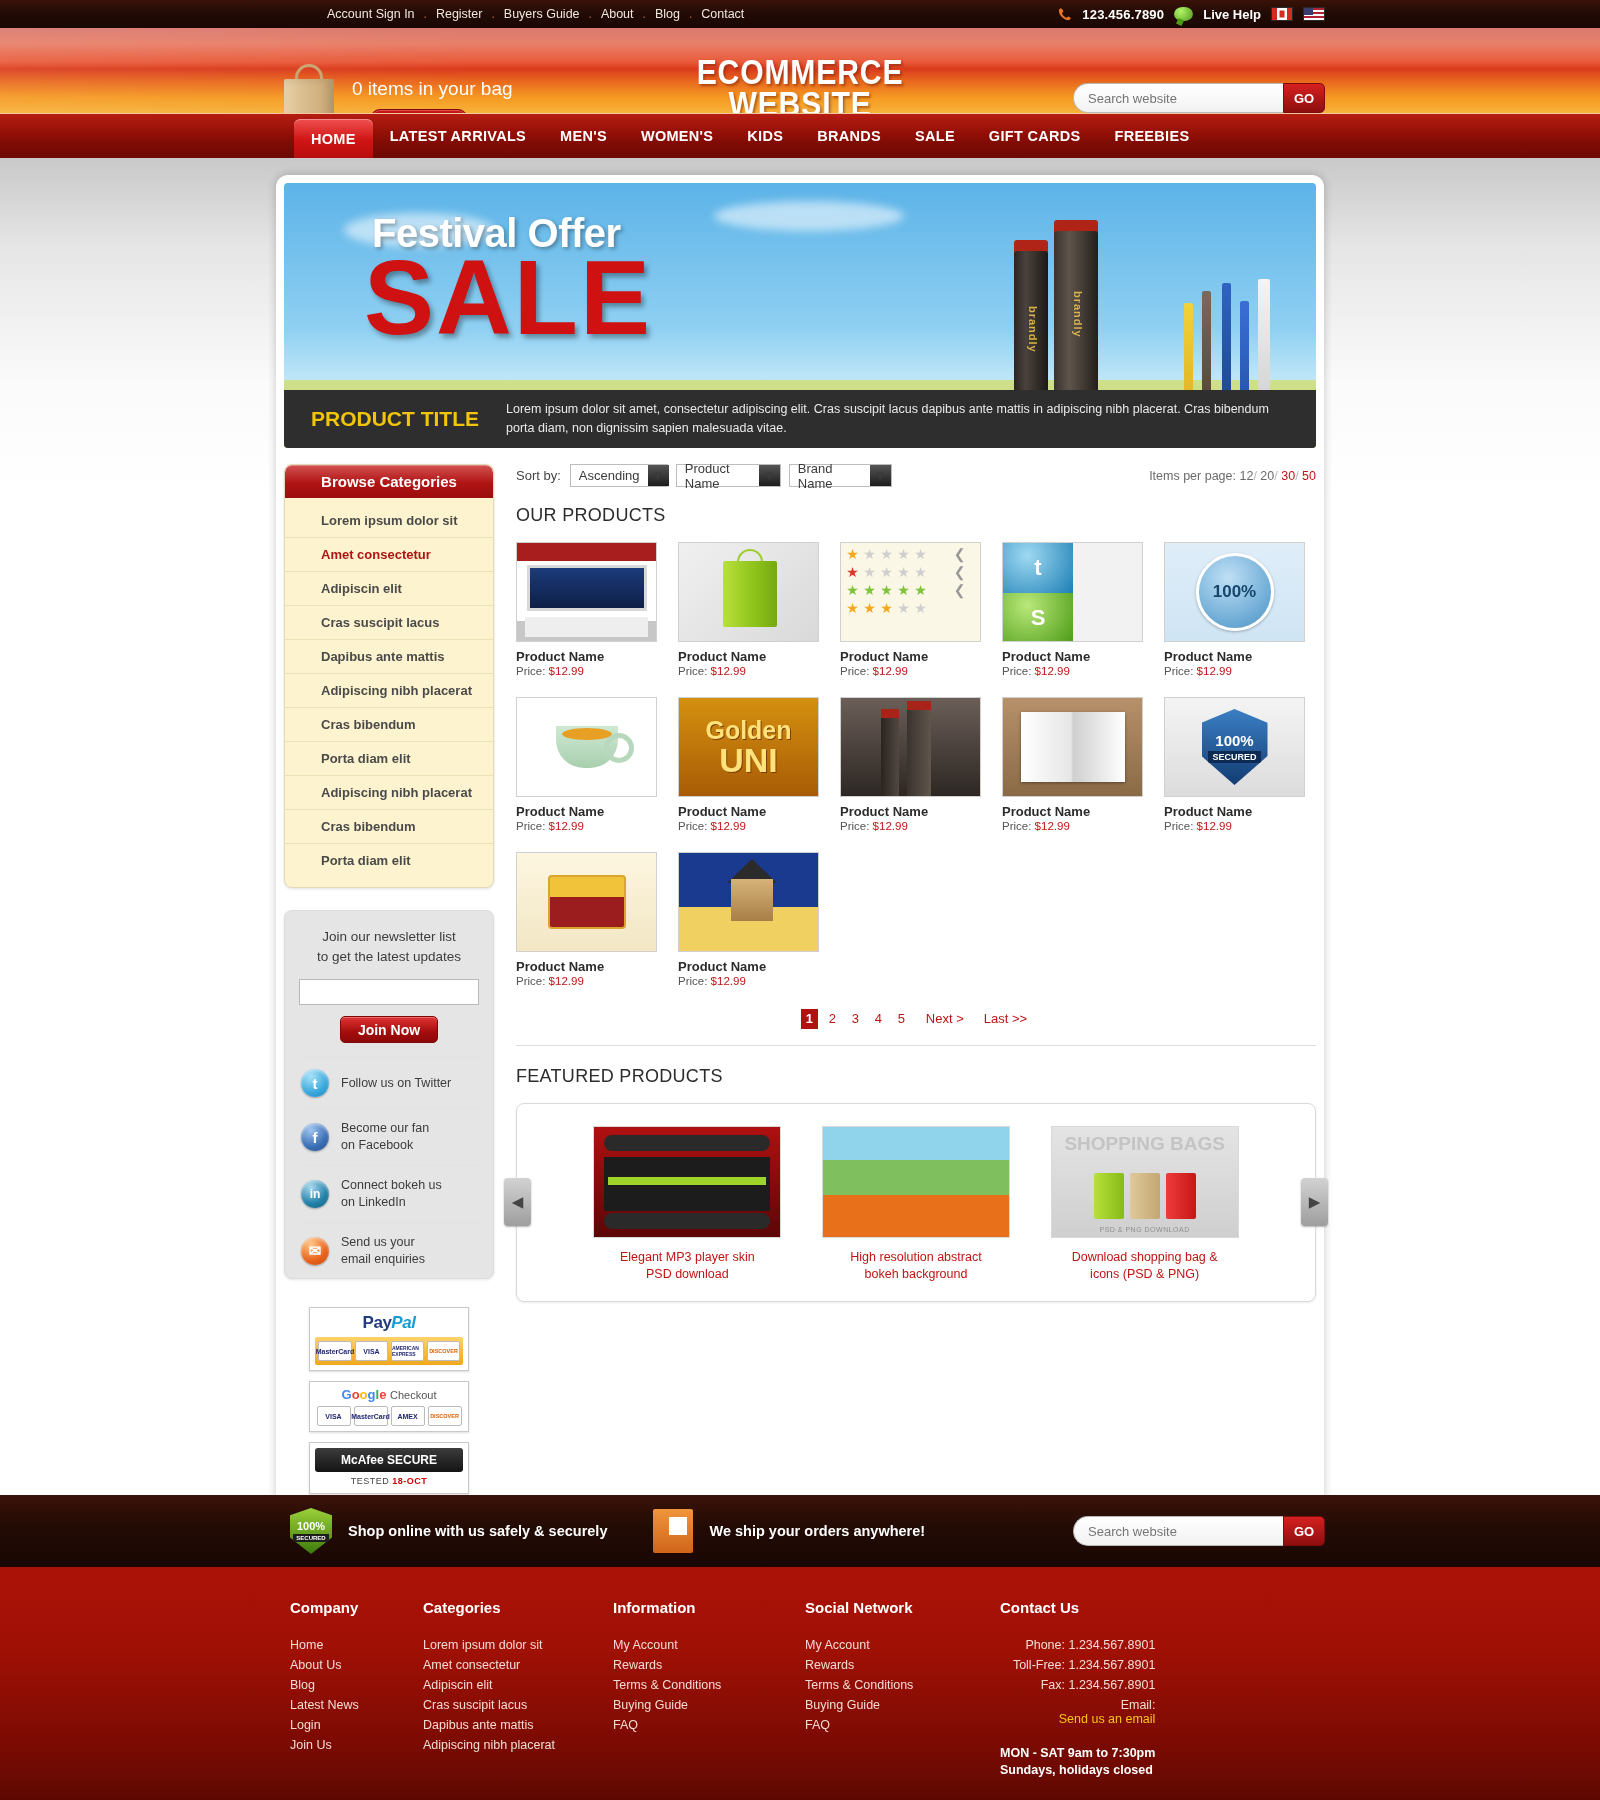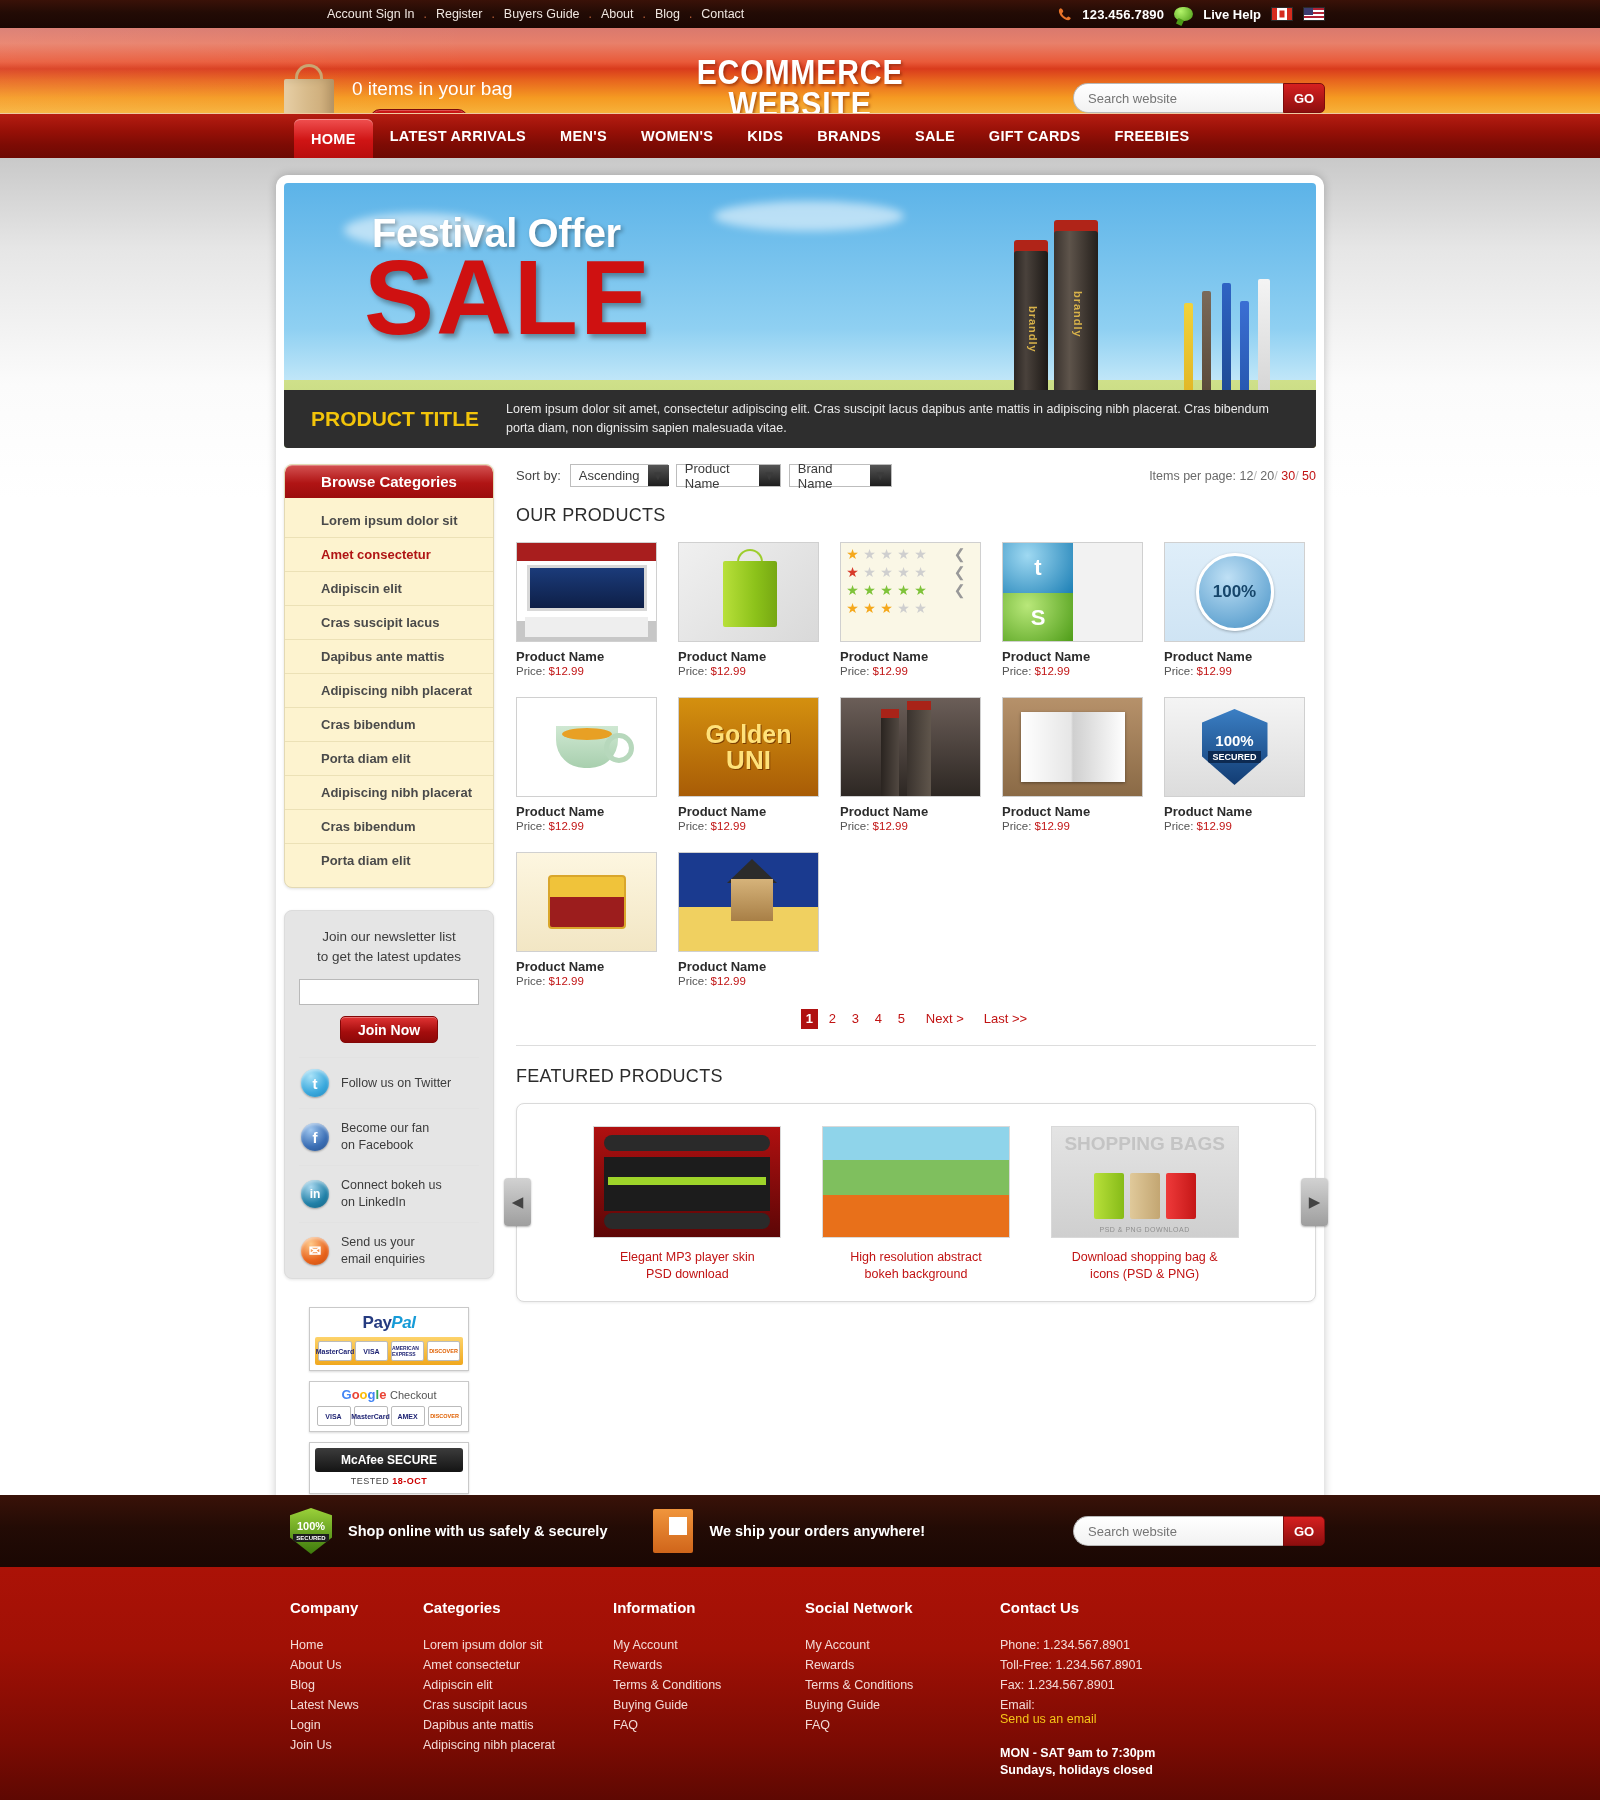--- a/index.html
+++ b/index.html
@@ -284,21 +284,21 @@
   .strip-box:after{content:'';position:absolute;left:16px;top:8px;width:18px;height:18px;background:#fff;}
   .strip-search{ margin-left:auto; display:flex; align-items:center; }
 
   
   .footer{ position:absolute; left:0; top:1567px; width:100%; height:233px;
     background:linear-gradient(to bottom,#ab1207 0%,#a01005 35%,#7c0b03 75%,#5e0802 100%); }
   .footer-inner{ width:100%; padding-left:290px; padding-right:275px; display:flex; padding-top:32px;}
   .fcol{ flex:none; }
   .fcol-title{ color:#fff; font-size:15px; font-weight:bold; margin-bottom:22px; }
   .fcol a{ display:block; color:#f3dad6; font-size:12.5px; text-decoration:none; margin-bottom:6px;}
-  .fcol .ctline{ color:#f3dad6; font-size:12.5px; margin-bottom:6px; }
+  .fcol .ctline{ color:#f3dad6; font-size:12.5px; margin-bottom:6px;text-align:right; }
   .fcol .email-link{ color:#f5c518; }
   .fcol .hrs{ color:#ffffff; font-size:12.5px; font-weight:bold; margin-bottom:3px; }
 </style>
 </head>
 <body>
 
 <div class="page">
 
   <div class="topbar">
     <div class="topbar-inner">
@@ -589,21 +589,21 @@
             <div class="prod-img art-tea">
               <div class="teacup"></div>
             </div>
             <div class="prod-name">Product Name</div>
             <div class="prod-price"><span>Price:</span> <b>$12.99</b></div>
           </div>
 
           <div class="prod">
             <div class="prod-img art-golden">
               <div style="font-size:25px;line-height:1;">Golden</div>
-              <div style="font-size:26px;line-height:1;">UNI</div>
+              <div style="font-size:34px;line-height:1;">UNI</div>
             </div>
             <div class="prod-name">Product Name</div>
             <div class="prod-price"><span>Price:</span> <b>$12.99</b></div>
           </div>
 
           <div class="prod">
             <div class="prod-img art-dark">
               <div style="position:absolute;left:40px;top:18px;width:18px;height:80px;background:linear-gradient(to right,#2a2420,#514841);"></div>
               <div style="position:absolute;left:40px;top:11px;width:18px;height:9px;background:#a82318;"></div>
               <div style="position:absolute;left:66px;top:10px;width:24px;height:88px;background:linear-gradient(to right,#3a332e,#60564c);"></div>

